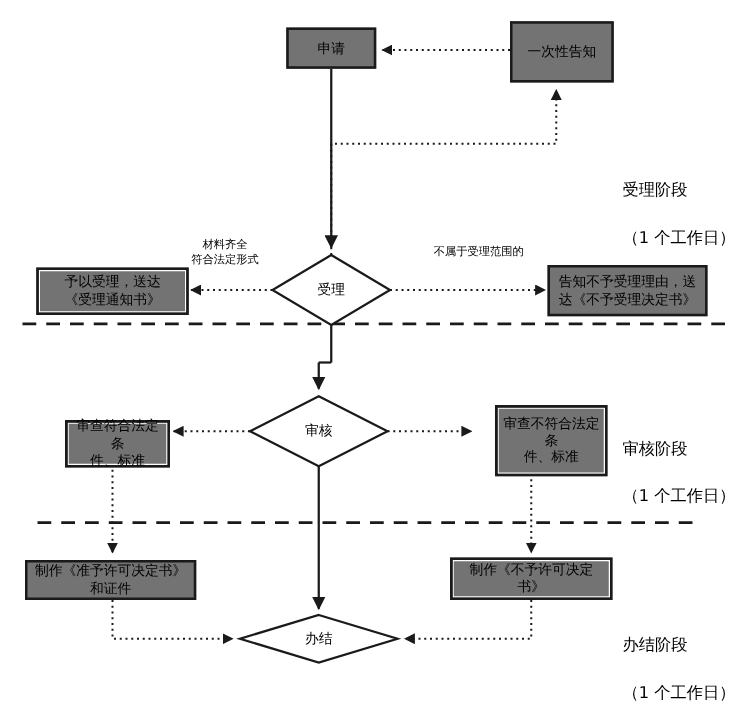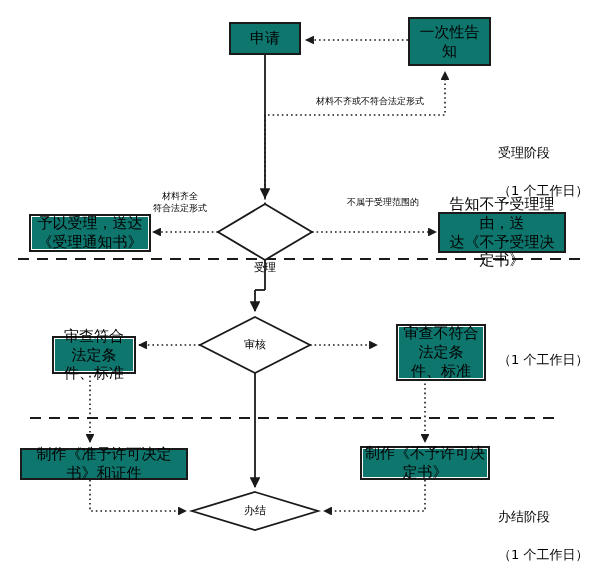--- a/index.html
+++ b/index.html
@@ -31,22 +31,22 @@
     display: flex;
     align-items: center;
     justify-content: center;
     text-align: center;
     line-height: 1.25;
     color: #000;
     z-index: 3;
   }
   .box {
     border: 2px solid #1a1a1a;
-    background: #0f766e;
-    font-size: 15px;
+    background: #737373;
+    font-size: 11px;
     padding: 2px 3px;
   }
   .box-double {
     box-shadow: 0 0 0 1px #ffffff inset;
   }
   .diamond-label {
     background: transparent;
     font-size: 11px;
     border: none;
   }
@@ -122,21 +122,21 @@
   </svg>
 
   <div class="node box" style="left:229px; top:22px; width:72px; height:33px;">
     <span>申请</span>
   </div>
 
   <div class="node box" style="left:408px; top:17px; width:83px; height:49px;">
     <span>一次性告知</span>
   </div>
 
-  <div class="node diamond-label" style="left:231px; top:223px; width:68px; height:18px;margin-top:36px;">
+  <div class="node diamond-label" style="left:231px; top:223px; width:68px; height:18px;">
     <span>受理</span>
   </div>
 
   <div class="node box box-double" style="left:29px; top:214px; width:122px; height:38px;">
     <span style="white-space:pre-line;">予以受理，送达
 《受理通知书》</span>
   </div>
 
   <div class="node box" style="left:438px; top:212px; width:128px; height:41px;">
     <span style="white-space:pre-line;">告知不予受理理由，送
@@ -150,45 +150,45 @@
   <div class="node box box-double" style="left:52px; top:336px; width:84px; height:38px;">
     <span style="white-space:pre-line;">审查符合法定条
 件、标准</span>
   </div>
 
   <div class="node box box-double" style="left:396px; top:324px; width:90px; height:57px;">
     <span style="white-space:pre-line;">审查不符合法定条
 件、标准</span>
   </div>
 
-  <div class="node box" style="left:20px; top:448px; width:168px; height:32px;">
+  <div class="node box" style="left:20px; top:448px; width:137px; height:32px;">
     <span>制作《准予许可决定书》和证件</span>
   </div>
 
   <div class="node box box-double" style="left:360px; top:446px; width:130px; height:34px;">
     <span>制作《不予许可决定书》</span>
   </div>
 
   <div class="node diamond-label" style="left:221px; top:502px; width:68px; height:18px;">
     <span>办结</span>
   </div>
 
-  <div class="edge-label" style="left:285px; top:96px; width:170px;">材料不齐或不符合法定形式</div>
 
   <div class="edge-label" style="left:140px; top:191px; width:80px;">材料齐全
 符合法定形式</div>
 
   <div class="edge-label" style="left:328px; top:197px; width:110px;">不属于受理范围的</div>
 
   <div class="stage-label" style="left:498px; top:125px; width:102px;">
     <div>受理阶段</div>
     <div>（1 个工作日）</div>
   </div>
 
   <div class="stage-label" style="left:498px; top:332px; width:102px;">
+    <div>审核阶段</div>
     <div>（1 个工作日）</div>
   </div>
 
   <div class="stage-label" style="left:498px; top:489px; width:102px;">
     <div>办结阶段</div>
     <div>（1 个工作日）</div>
   </div>
 
 </div>
 

